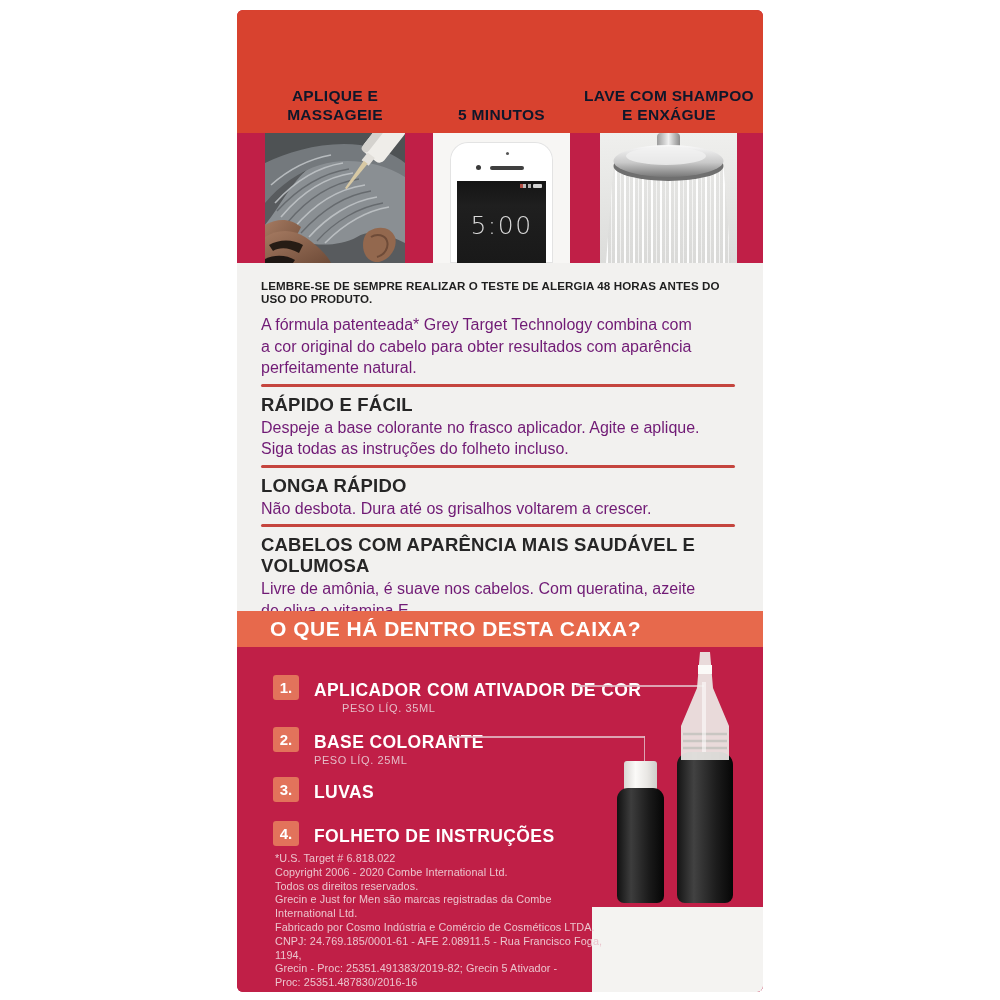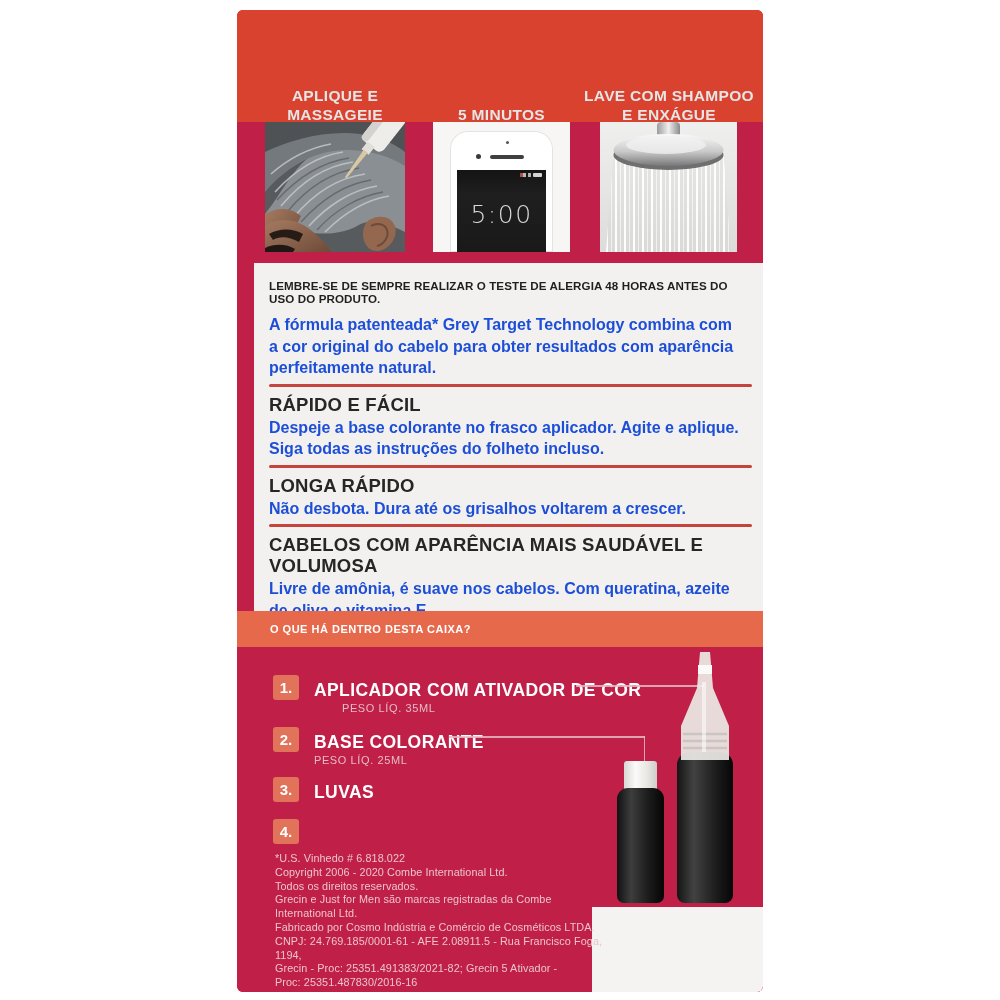--- a/index.html
+++ b/index.html
@@ -4,28 +4,28 @@
 <style>
   * { margin: 0; padding: 0; box-sizing: border-box; }
   html, body { width: 1000px; height: 1000px; background: #ffffff; font-family: "Liberation Sans", sans-serif; }
   .canvas { position: relative; width: 1000px; height: 1000px; background: #ffffff; overflow: hidden; }
 
   .package { position: absolute; left: 237px; top: 10px; width: 526px; height: 982px;
              border-radius: 6px; overflow: hidden; background: #C01F47; }
 
   
   .top-band { position: absolute; left: 0; top: 0; width: 526px; height: 123px; background: #D8422F; }
-  .step-label { position: absolute; bottom: 9px; color: #e5e5e5; font-weight: bold;
+  .step-label { position: absolute; bottom: 9px; color: #0f172a; font-weight: bold;
                 font-size: 15.5px; line-height: 19px; text-align: center; white-space: pre-line; letter-spacing: 0.3px; }
   .step-1 { left: 18px;  width: 160px; }
   .step-2 { left: 196px; width: 137px; }
   .step-3 { left: 334px; width: 196px; }
 
   
-  .photo-band { position: absolute; left: 0; top: 112px; width: 526px; height: 100px; background: #C01F47; }
+  .photo-band { position: absolute; left: 0; top: 123px; width: 526px; height: 100px; background: #C01F47; }
   .photo { position: absolute; top: 0; height: 130px; overflow: hidden; }
   .photo-man    { left: 28px;  width: 140px; background: #5B5E60; }
   .photo-phone  { left: 196px; width: 137px; background: #F7F6F4; }
   .photo-shower { left: 363px; width: 137px; background: linear-gradient(180deg, #EFEFED, #DCDCDA); }
 
   
   .phone { position: absolute; left: 17px; top: 9px; width: 103px; height: 121px;
            background: #ffffff; border-radius: 18px 18px 0 0; box-shadow: 0 0 0 1px #E3E3E3 inset; }
   .phone-tinydot { position: absolute; top: 10px; left: 56px; width: 3px; height: 3px; border-radius: 50%; background: #555; }
   .phone-camera  { position: absolute; top: 23px; left: 26px; width: 5px; height: 5px; border-radius: 50%; background: #3A3A3A; }
@@ -41,31 +41,31 @@
                 font-family: "DejaVu Sans", "Liberation Sans", sans-serif; }
 
   
   .water { position: absolute; left: 6px; top: 32px; width: 125px; height: 98px;
            background:
              repeating-linear-gradient(90deg, rgba(255,255,255,0.95) 0 2px, rgba(200,200,200,0.15) 2px 5px, rgba(255,255,255,0.6) 5px 6px, rgba(190,190,190,0.1) 6px 9px);
            clip-path: polygon(6% 0, 94% 0, 100% 100%, 0 100%); }
   .shower-svg { position: absolute; left: 0; top: 0; }
 
   
-  .content { position: absolute; left: 17px; top: 253px; width: 526px; height: 348px;
-             background: #F2F1EF; padding: 16px 28px 0 15px; overflow: hidden; }
+  .content { position: absolute; left: 0; top: 253px; width: 526px; height: 348px;
+             background: #F2F1EF; padding: 16px 28px 0 24px; overflow: hidden; }
   .allergy { font-size: 11.6px; font-weight: bold; color: #1F1F1F; letter-spacing: 0.1px; margin-bottom: 9px; }
   .sec-title { font-size: 18.5px; line-height: 21px; font-weight: bold; color: #262626; letter-spacing: 0.2px; margin-bottom: 2px; }
-  .sec-body { font-size: 16px; line-height: 21.5px; color: #1d4ed8; white-space: pre-line; font-weight: bold; }
+  .sec-body { font-size: 16px; line-height: 21.5px; color: #701a75; white-space: pre-line; }
   .divider { height: 3px; background: #C5453E; border-radius: 2px; margin: 5px 0 7px 0; }
 
   
   .box-band { position: absolute; left: 0; top: 601px; width: 526px; height: 36px; background: #E7694C;
               display: flex; align-items: center; padding-left: 33px; }
-  .box-band-text { color: #ffffff; font-weight: bold; font-size: 11px; letter-spacing: 0.5px; }
+  .box-band-text { color: #ffffff; font-weight: bold; font-size: 21px; letter-spacing: 0.5px; }
 
   
   .bottom { position: absolute; left: 0; top: 637px; width: 526px; height: 345px; background: #C01F47; }
   .item-row { position: absolute; left: 36px; display: flex; align-items: center; }
   .item-badge { width: 26px; height: 25px; background: #E2735B; border-radius: 3px; color: #fff;
                 font-size: 15px; font-weight: bold; display: flex; align-items: center; justify-content: center; flex: none; }
   .item-label { color: #ffffff; font-size: 17.5px; font-weight: bold; letter-spacing: 0.4px; margin-left: 15px; white-space: nowrap; margin-top: 7px; }
   .item-sub { position: absolute; left: 77px; color: #E5BDC8; font-size: 11px; letter-spacing: 0.6px; }
   .row-1 { top: 26px; }  .sub-1 { top: 55px; padding-left: 28px; }
   .row-2 { top: 78px; }  .sub-2 { top: 107px; }
@@ -239,20 +239,21 @@
       </div>
       <div class="item-sub sub-2">PESO LÍQ. 25ML</div>
 
       <div class="item-row row-3">
         <div class="item-badge">3.</div>
         <div class="item-label">LUVAS</div>
       </div>
 
       <div class="item-row row-4">
         <div class="item-badge">4.</div>
+        <div class="item-label">FOLHETO DE INSTRUÇÕES</div>
       </div>
 
       <div class="callout callout-1"></div>
       <div class="callout callout-2h"></div>
       <div class="callout callout-2v"></div>
 
       <div class="white-box"></div>
 
       <div class="bottle-small-cap"></div>
       <div class="bottle-small-body"></div>
@@ -262,25 +263,25 @@
         <rect x="17" y="13" width="14" height="9" fill="#FBFAF8"></rect>
         <g stroke="#C9C6C2" stroke-width="2.5">
           <line x1="2" y1="82" x2="46" y2="82"></line>
           <line x1="2" y1="89" x2="46" y2="89"></line>
           <line x1="2" y1="96" x2="46" y2="96"></line>
         </g>
         <rect x="21" y="30" width="4" height="70" fill="#FFFFFF" opacity="0.55"></rect>
       </svg>
 
       <div class="legal">
-        <div>*U.S. Vinhedo # 6.818.022</div>
+        <div>*U.S. Target # 6.818.022</div>
         <div>Copyright 2006 - 2020 Combe International Ltd.</div>
         <div>Todos os direitos reservados.</div>
         <div>Grecin e Just for Men são marcas registradas da Combe International Ltd.</div>
         <div>Fabricado por Cosmo Indústria e Comércio de Cosméticos LTDA.</div>
         <div>CNPJ: 24.769.185/0001-61 - AFE 2.08911.5 - Rua Francisco Foga, 1194,</div>
-        <div>Grecin - Proc: 25351.491383/2021-82; Grecin 5 Ativador -</div>
+        <div>Grecin - Proc: 25351.491383/2019-82; Grecin 5 Ativador -</div>
         <div>Proc: 25351.487830/2016-16</div>
       </div>
 
     </div>
   </div>
 </div>
 
 </body></html>

